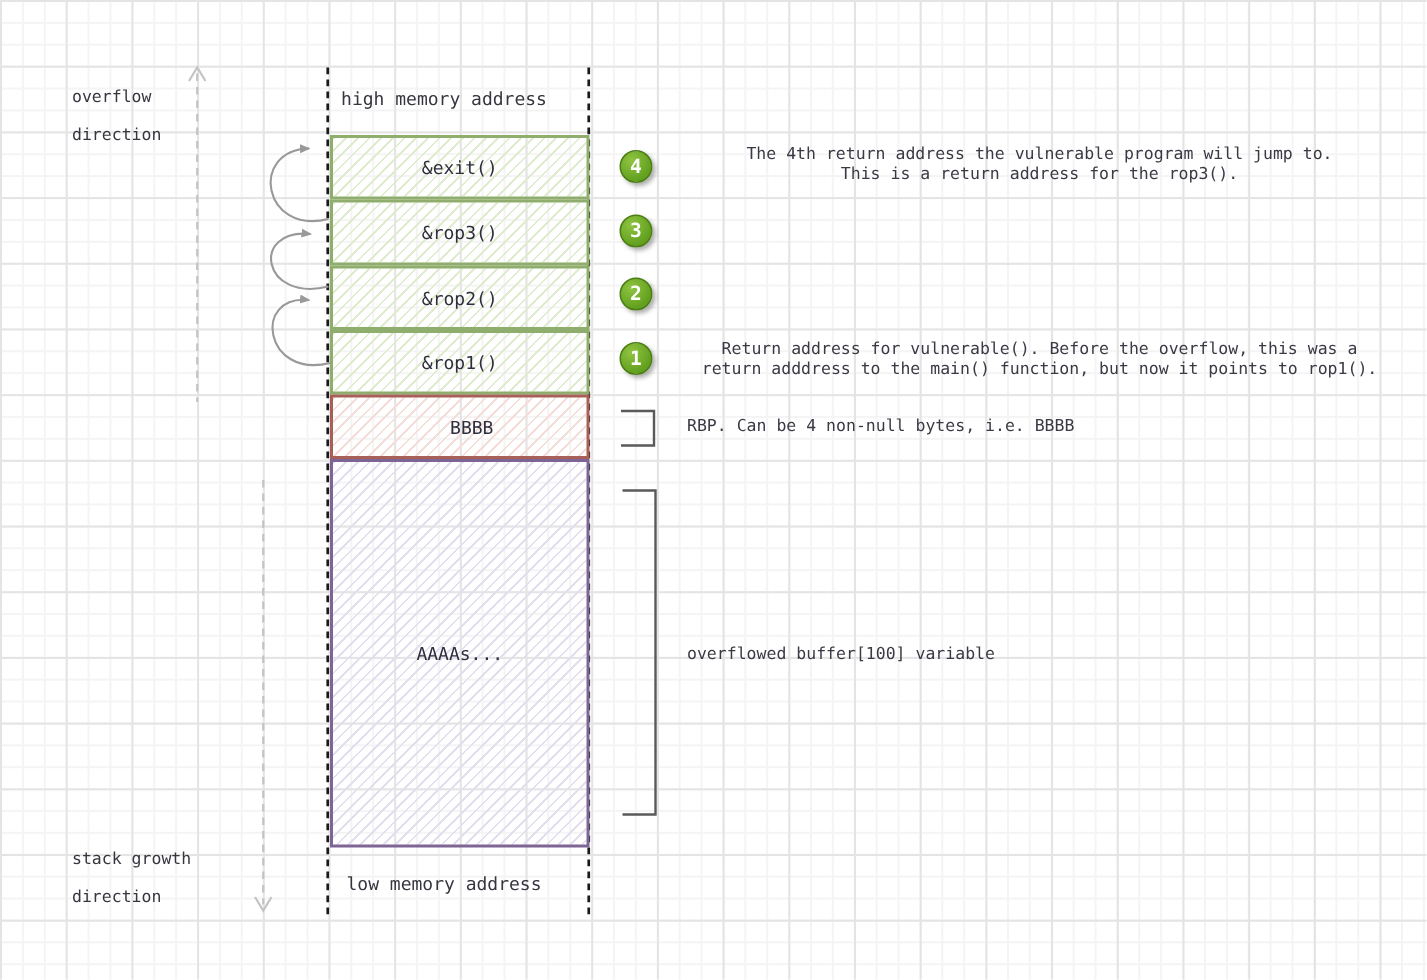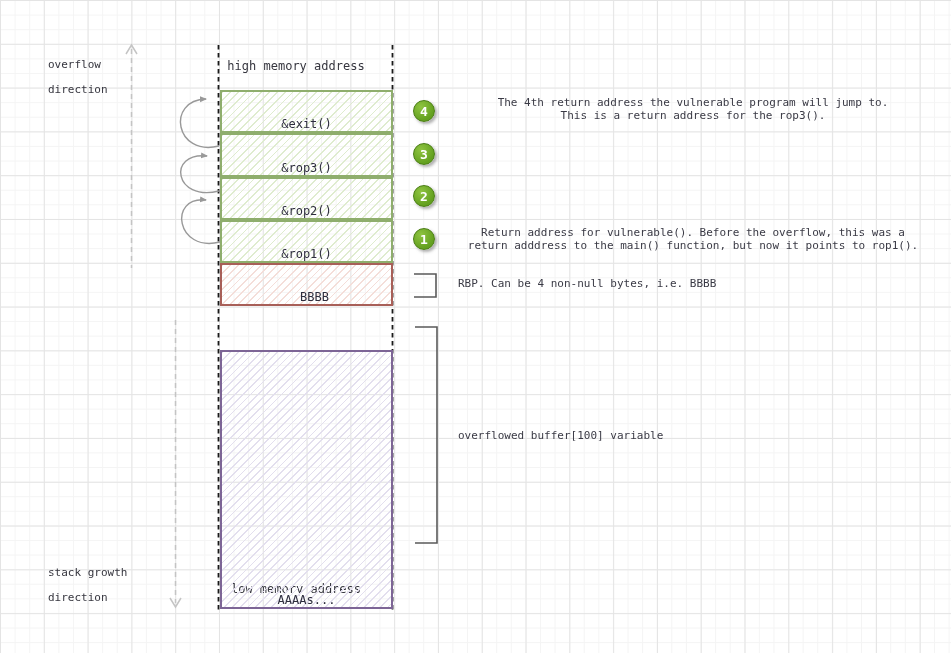--- a/index.html
+++ b/index.html
@@ -29,36 +29,35 @@
   .guide-line{stroke:var(--guide);stroke-width:1.5;stroke-dasharray:5 4;fill:none}
   .guide-head{stroke:var(--guide);stroke-width:1.5;fill:none}
   .curve-arrow{stroke:var(--arrow);stroke-width:1.4;fill:none}
   .bracket{stroke:var(--bracket);stroke-width:1.6;fill:none}
 
   .side-label{font-size:11px;line-height:25px;white-space:pre-line;color:var(--ink)}
   .mem-label{width:154px;left:219px;text-align:center;font-size:12px;color:var(--ink)}
 
   .cell{
     left:220px;width:173px;
-    display:flex;align-items:flex-end;justify-content:center;
+    display:flex;align-items:center;justify-content:center;
     font-size:12px;color:#2e2e3e;
   }
   .cell.green{
     border:2px solid var(--green-border);
     background:repeating-linear-gradient(135deg,var(--green-hatch) 0 1.3px,rgba(255,255,255,0) 1.3px 5.5px);
   }
   .cell.red{
     border:2px solid var(--red-border);
     background:repeating-linear-gradient(135deg,var(--red-hatch) 0 1.3px,rgba(255,255,255,0) 1.3px 5.5px);
     padding-left:16px;
   }
   .cell.purple{
     border:2px solid var(--purple-border);
     background:repeating-linear-gradient(135deg,var(--purple-hatch) 0 1.3px,rgba(255,255,255,0) 1.3px 5.5px);
-    margin-top:44px;
   }
 
   .badge{
     left:413px;width:22px;height:22px;border-radius:50%;
     background:radial-gradient(circle at 35% 30%,var(--badge-green-light),var(--badge-green) 70%);
     border:1px solid var(--badge-border);
     box-shadow:2px 2px 3px rgba(110,110,110,.55);
     display:flex;align-items:center;justify-content:center;
     color:#fff;font-size:13px;font-weight:bold;
   }

